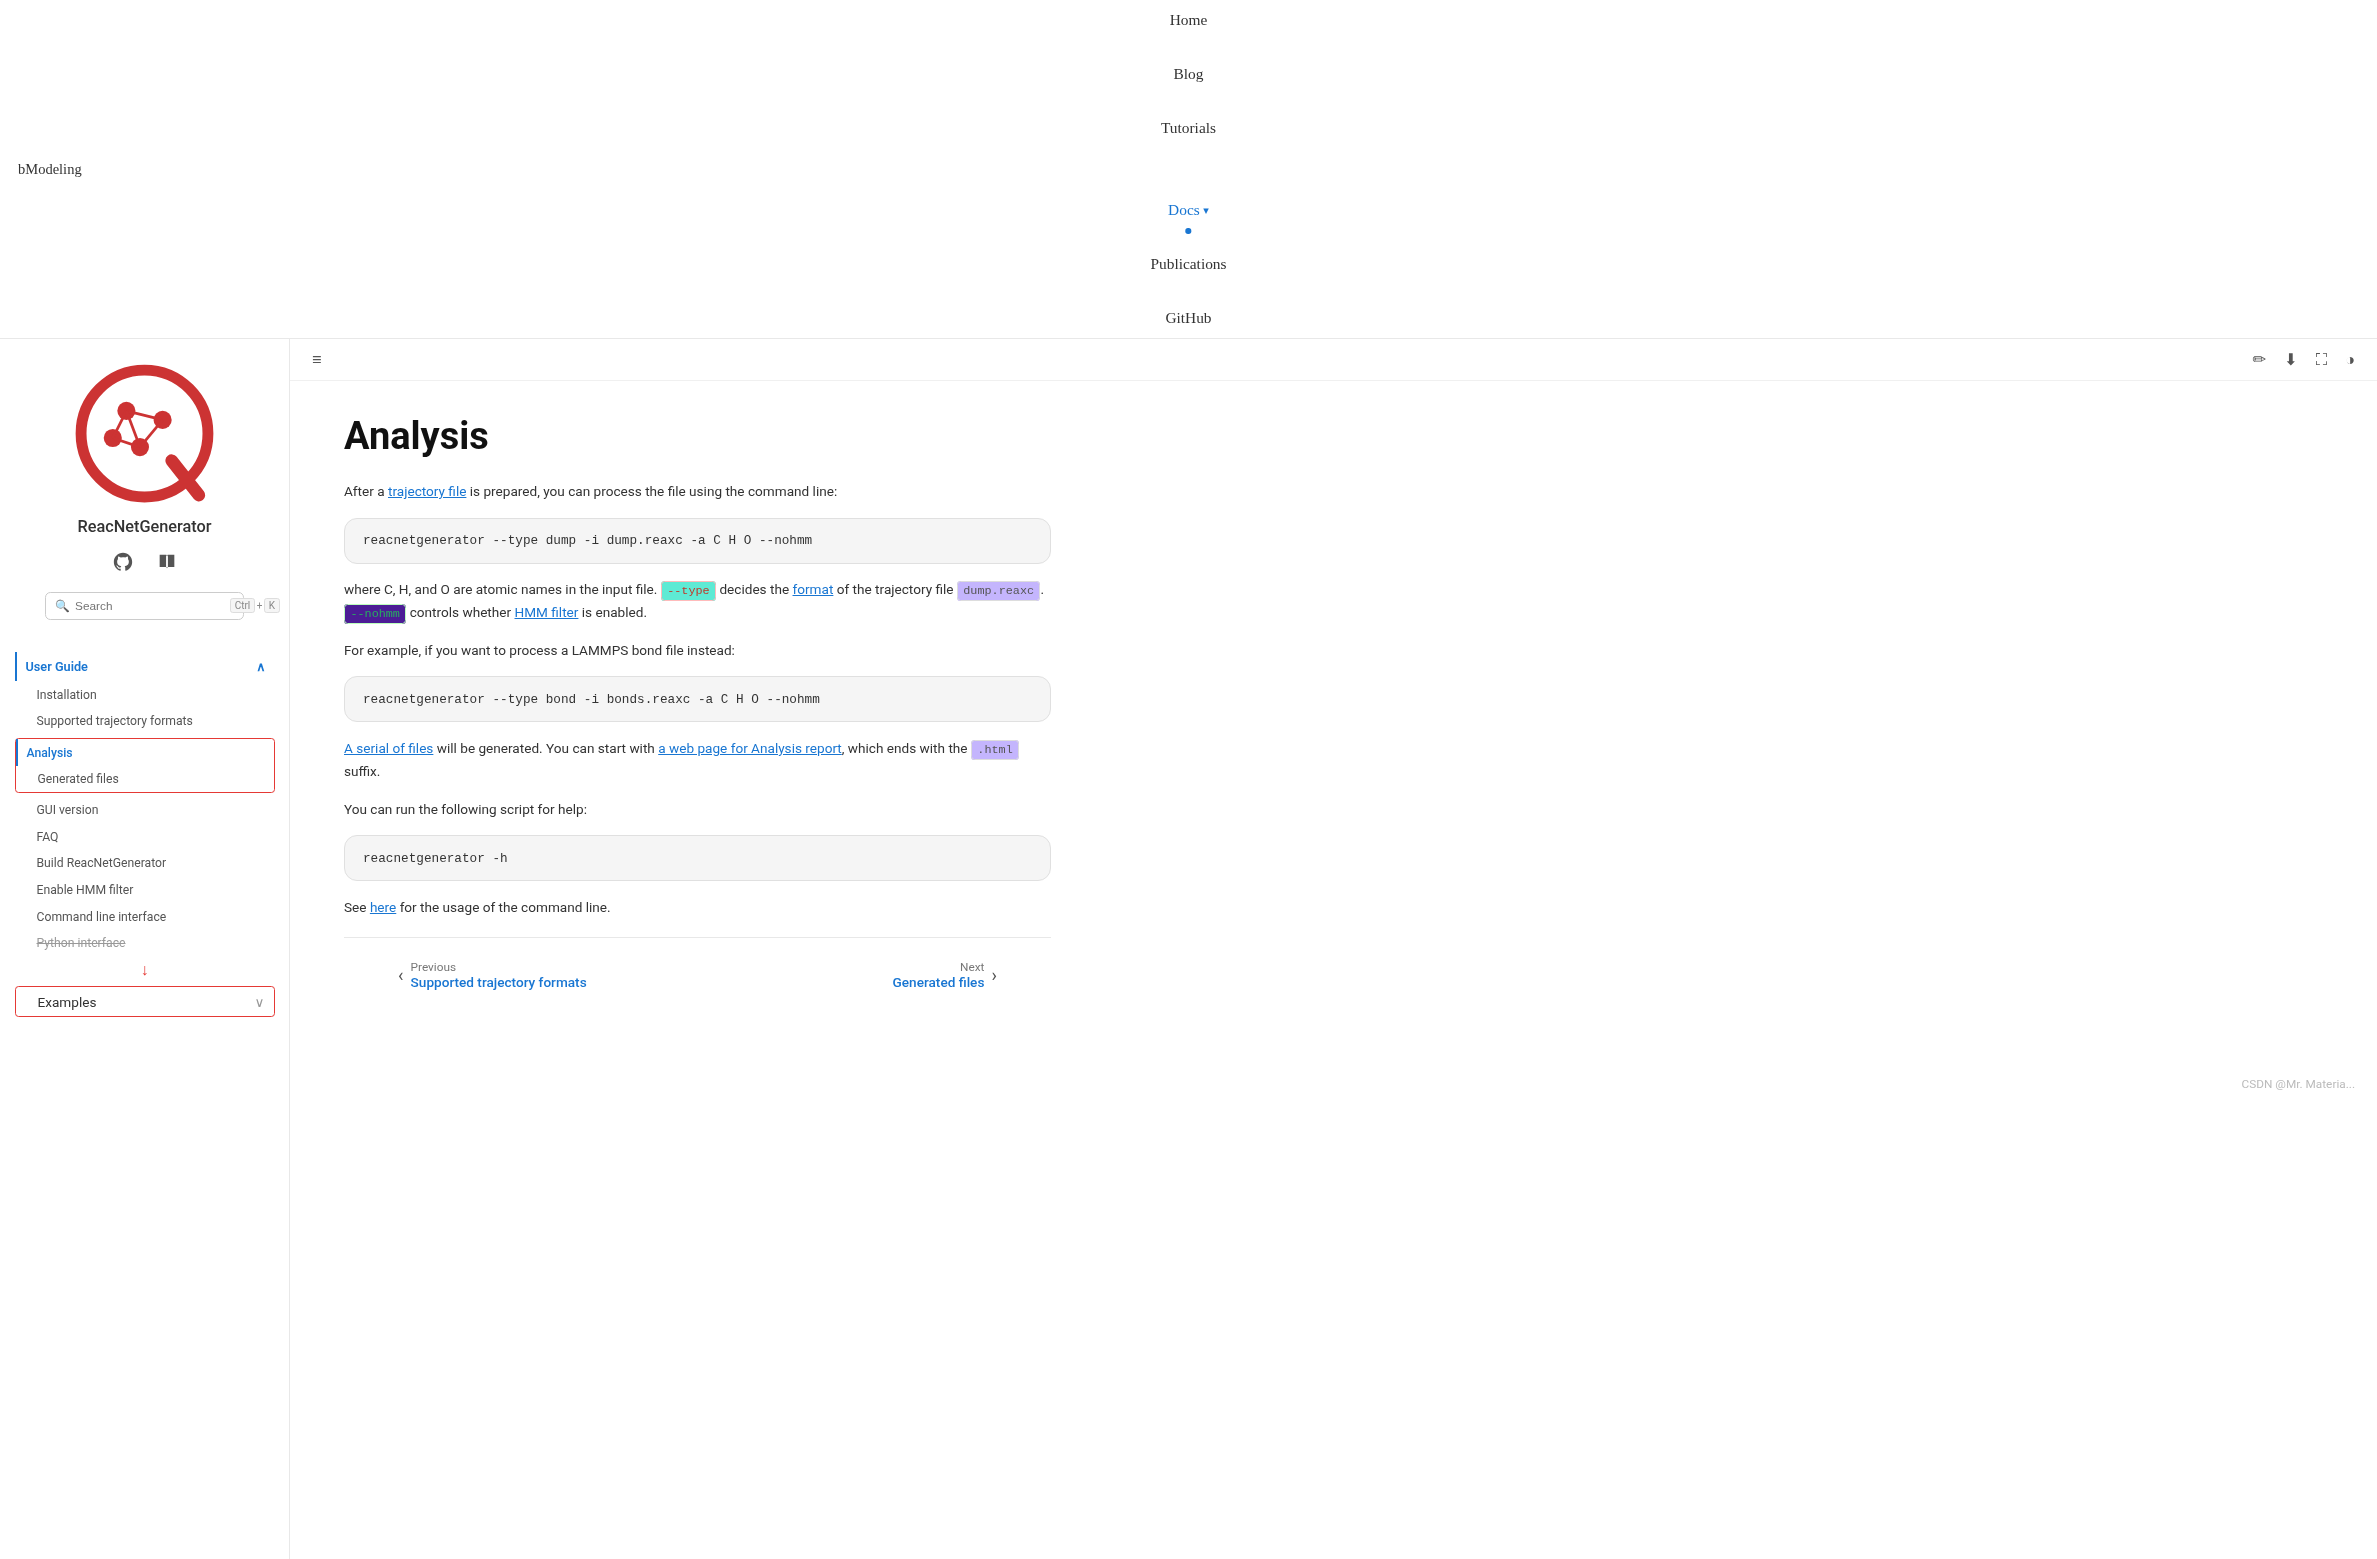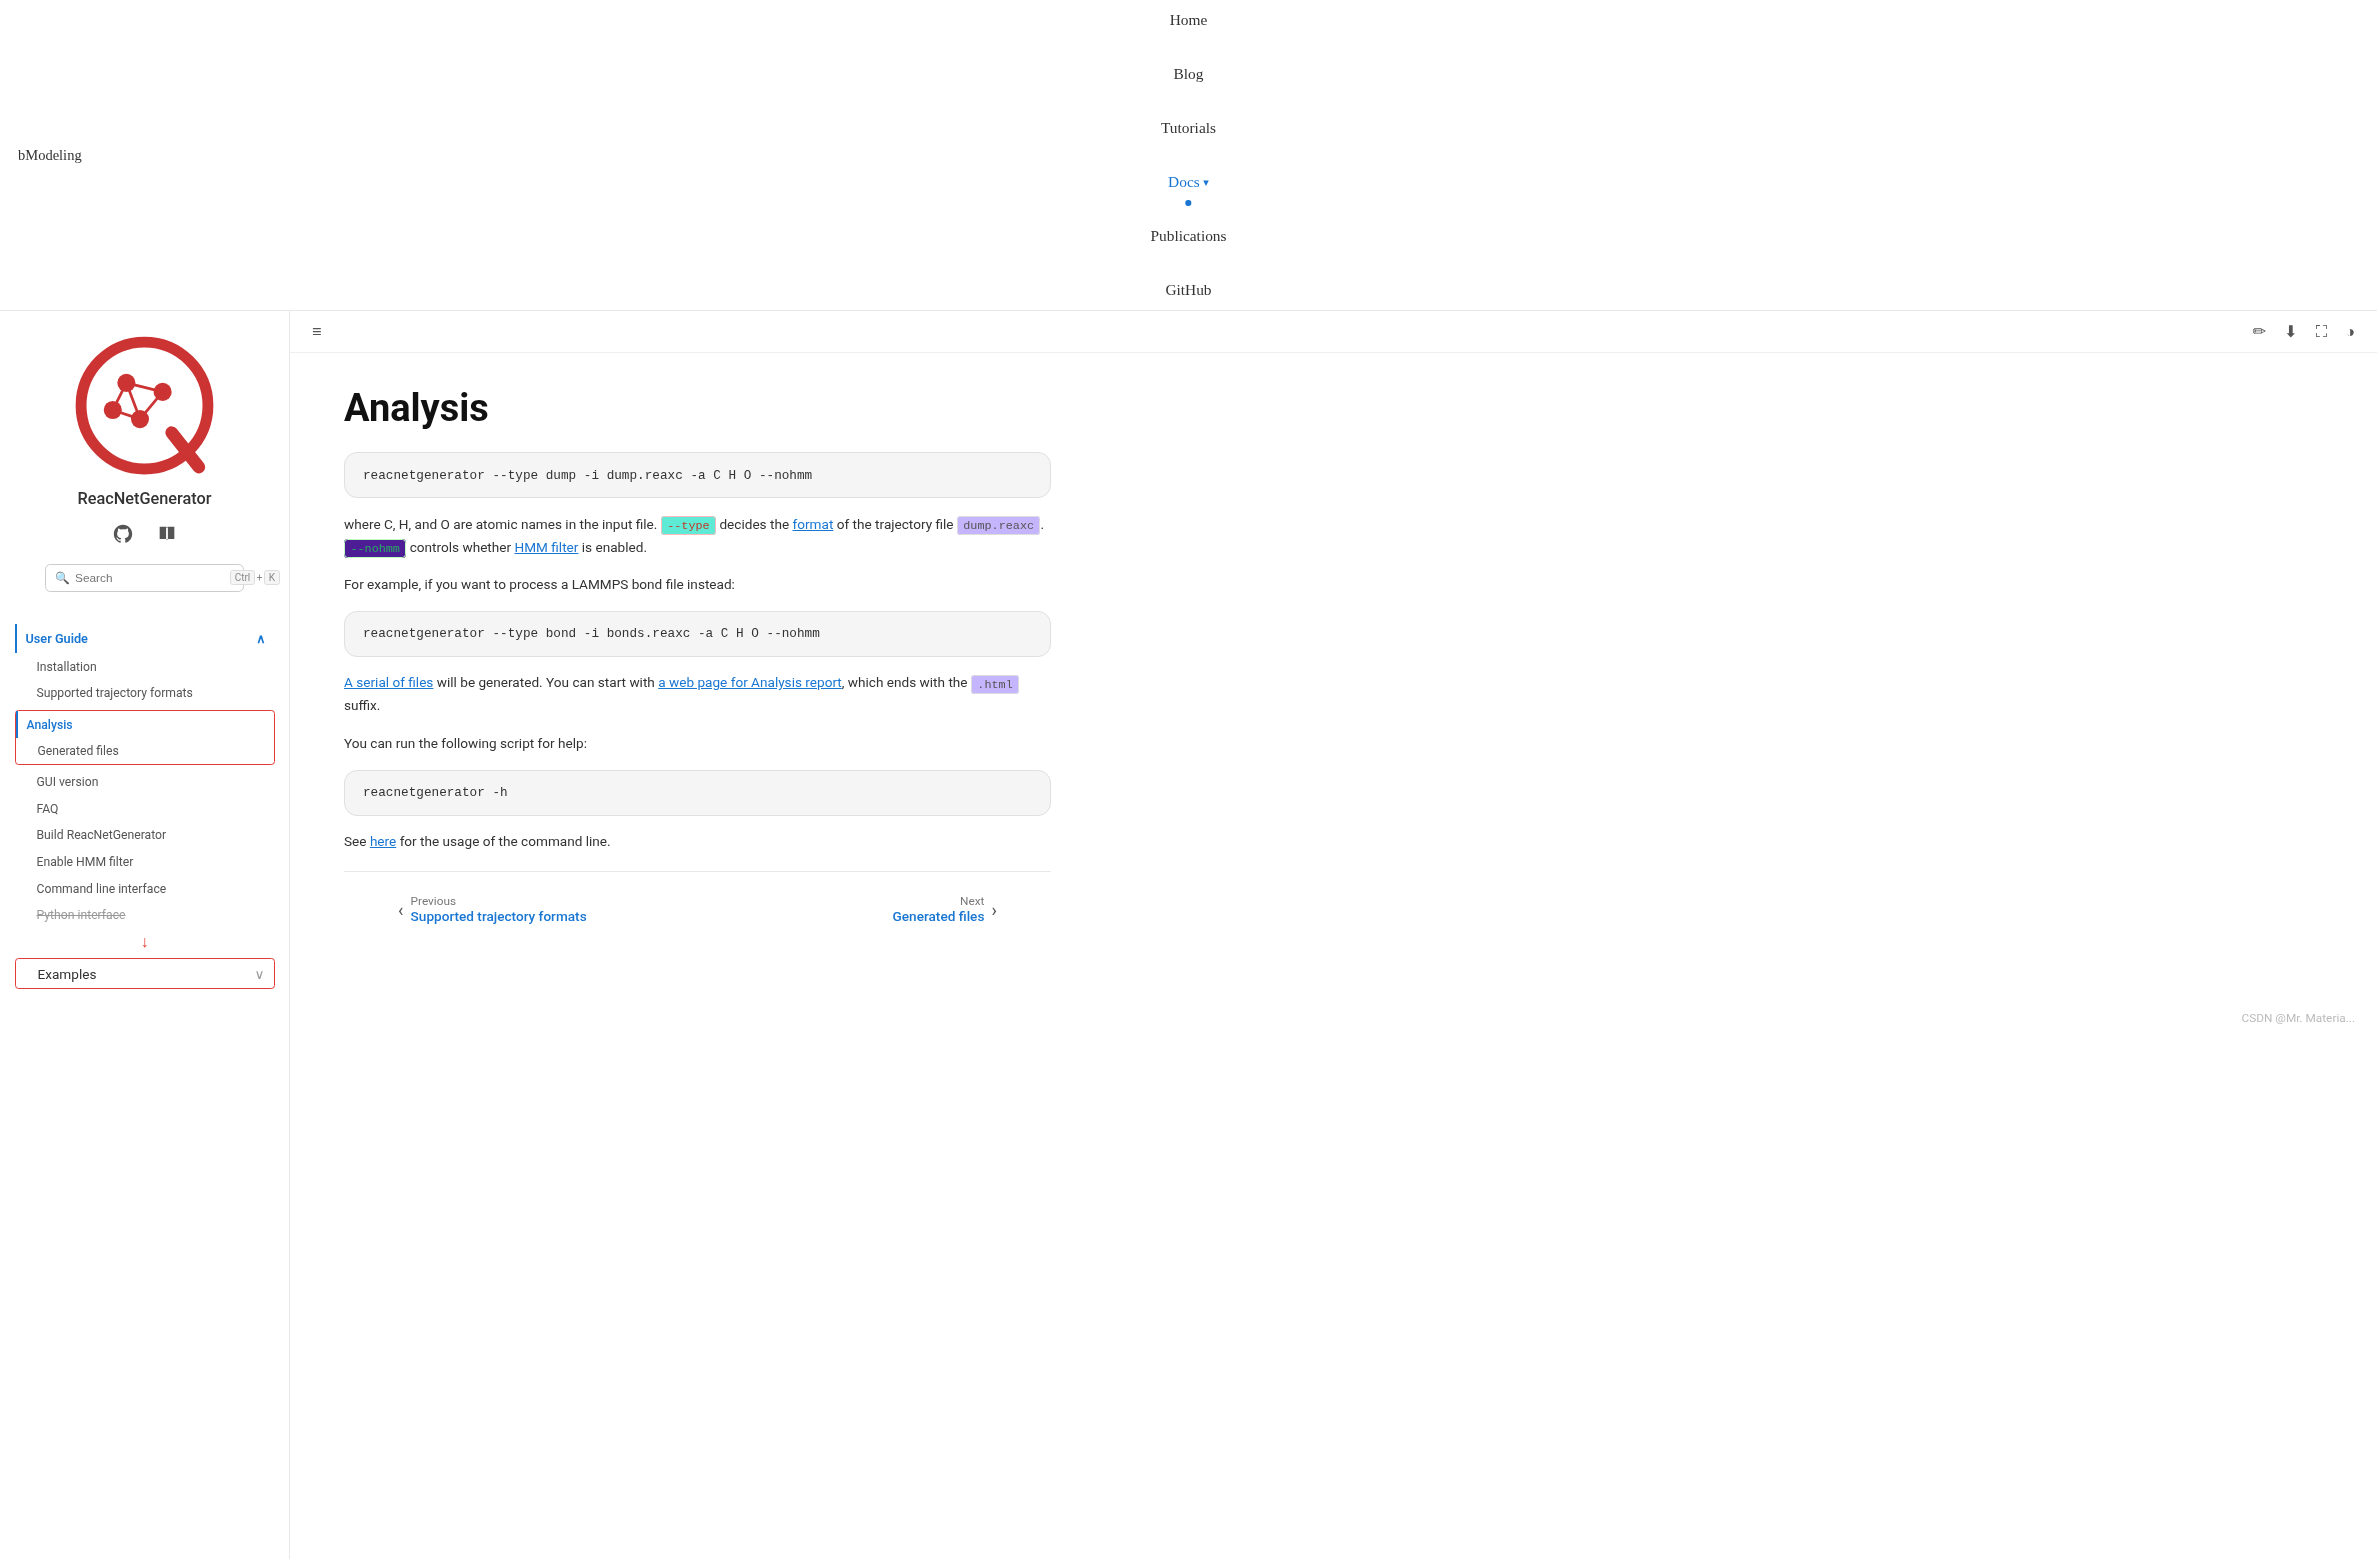--- a/index.html
+++ b/index.html
@@ -46,20 +46,21 @@
       transform: translateX(-50%);
       width: 5.4px;
       height: 5.4px;
       border-radius: 50%;
       background: #1976d2;
     }
     .nav-links .docs-link {
       display: flex;
       align-items: center;
       gap: 3.6px;
+      margin-top: 28px;
     }
     .nav-links .docs-link .chevron {
       font-size: 11px;
     }
 
     
     .layout {
       display: flex;
       height: calc(100vh - 54px);
       overflow: hidden;
@@ -416,20 +417,23 @@
         <span class="toolbar-icon">✏</span>
         <span class="toolbar-icon">⬇</span>
         <span class="toolbar-icon">⛶</span>
         <span class="toolbar-icon">◑</span>
       </div>
     </div>
 
     <div class="content-body">
       <h1 class="page-title">Analysis</h1>
 
+      <p>
+        <span>After a </span><a href="#" class="inline-link">trajectory file</a><span> is prepared, you can process the file using the command line:</span>
+      </p>
 
       <div class="code-block">reacnetgenerator --type dump -i dump.reaxc -a C H O --nohmm</div>
 
       <p>
         <span>where C, H, and O are atomic names in the input file. </span><span class="inline-code highlight">--type</span><span> decides the </span><a href="#" class="inline-link">format</a><span> of the trajectory file </span><span class="inline-code">dump.reaxc</span><span>.</span> <span class="inline-code green">--nohmm</span><span> controls whether </span><a href="#" class="inline-link">HMM filter</a><span> is enabled.</span>
       </p>
 
       <p>For example, if you want to process a LAMMPS bond file instead:</p>
 
       <div class="code-block">reacnetgenerator --type bond -i bonds.reaxc -a C H O --nohmm</div>

